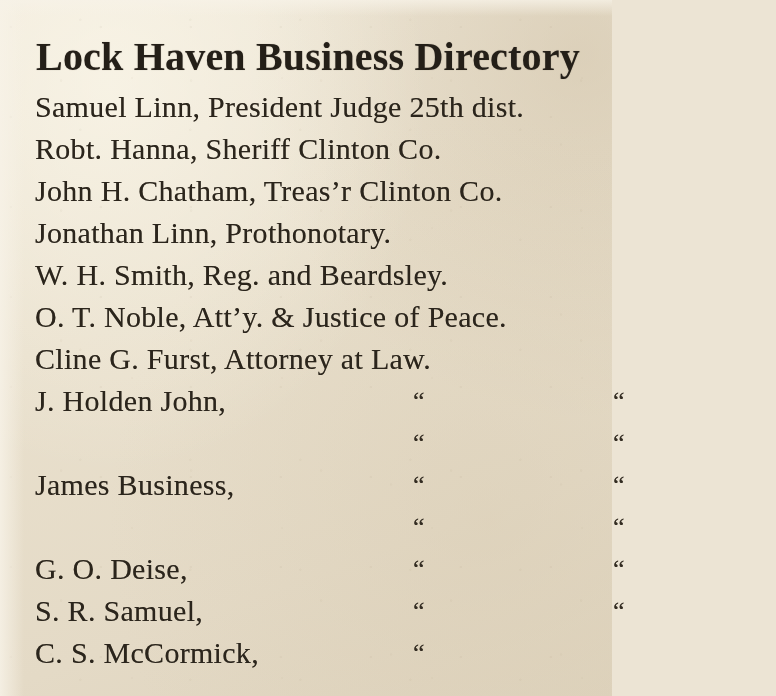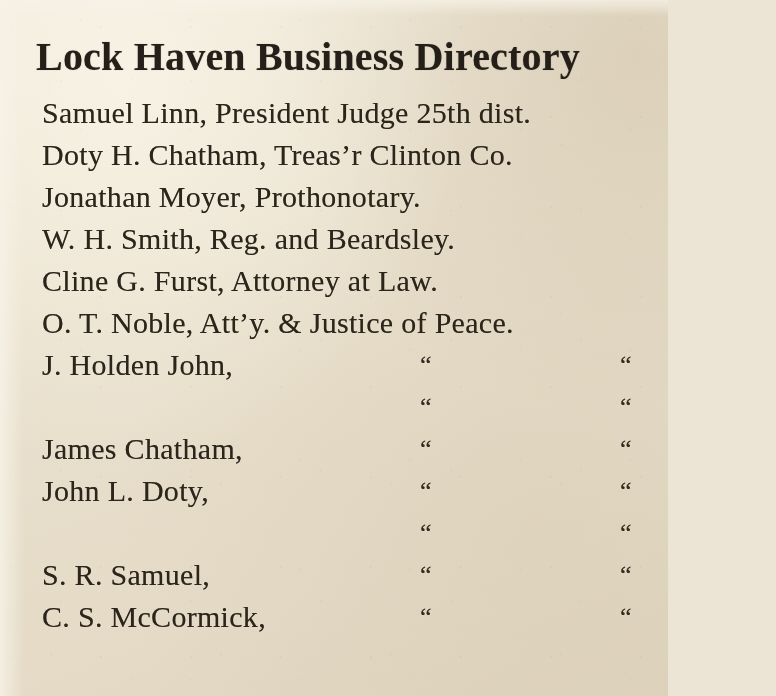--- a/index.html
+++ b/index.html
@@ -10,21 +10,21 @@
     width: 776px;
     height: 696px;
     overflow: hidden;
     background: #ece4d4;
     font-family: "Liberation Serif", serif;
   }
 
   
   #page {
     position: relative;
-    width: 668px;
+    width: 612px;
     height: 696px;
     background:
       radial-gradient(ellipse at 18% 12%, rgba(255,252,240,0.55) 0%, rgba(255,252,240,0) 45%),
       radial-gradient(ellipse at 80% 75%, rgba(216,203,178,0.45) 0%, rgba(216,203,178,0) 55%),
       radial-gradient(ellipse at 95% 8%, rgba(205,190,163,0.5) 0%, rgba(205,190,163,0) 40%),
       linear-gradient(160deg, #f0e9da 0%, #e9e0cd 40%, #e4dac6 75%, #ded3bd 100%);
     box-sizing: border-box;
   }
   
   #grain {
@@ -66,21 +66,21 @@
     font-size: 40px;
     line-height: 46px;
     letter-spacing: 0.2px;
     color: #241f18;
     white-space: nowrap;
     margin: 0 0 6px 6px;
     text-shadow: 0 0 1px rgba(40,32,22,0.35);
   }
 
   .entries {
-    margin: 12px;
+    margin: 5px;
     padding: 0;
     list-style: none;
   }
   .entry {
     position: relative;
     height: 42px;
     line-height: 42px;
     white-space: nowrap;
     color: #2b251c;
     font-size: 30px;
@@ -117,55 +117,58 @@
   <div id="edge-left"></div>
 
   <div id="content">
     <div class="headline">Lock Haven Business Directory</div>
 
     <ul class="entries">
       <li class="entry">
         <span class="name">Samuel Linn, President Judge 25th dist.</span>
       </li>
       <li class="entry">
-        <span class="name">Doty H. Chatham, Treas’r Clinton Co.</span>
+        <span class="name">Robt. Hanna, Sheriff  Clinton Co.</span>
       </li>
       <li class="entry">
-        <span class="name">Jonathan Moyer, Prothonotary.</span>
+        <span class="name">John H. Chatham, Treas’r Clinton Co.</span>
+      </li>
+      <li class="entry">
+        <span class="name">Jonathan Linn, Prothonotary.</span>
       </li>
       <li class="entry">
         <span class="name">W. H. Smith, Reg. and Beardsley.</span>
       </li>
       <li class="entry">
-        <span class="name">Cline G. Furst, Attorney at Law.</span>
+        <span class="name">O. T. Noble, Att’y. &amp; Justice of Peace.</span>
       </li>
       <li class="entry">
-        <span class="name">O. T. Noble, Att’y. &amp; Justice of Peace.</span>
+        <span class="name">Cline G. Furst, Attorney at Law.</span>
       </li>
 
       <li class="entry ditto">
         <span class="name">J. Holden John,</span>
         <span class="ditto-mark ditto-1">“</span>
         <span class="ditto-mark ditto-2">“</span>
       </li>
       <li class="entry ditto">
         <span class="ditto-mark ditto-1">“</span>
         <span class="ditto-mark ditto-2">“</span>
       </li>
       <li class="entry ditto">
-        <span class="name">James Chatham,</span>
+        <span class="name">James Business,</span>
         <span class="ditto-mark ditto-1">“</span>
         <span class="ditto-mark ditto-2">“</span>
       </li>
       <li class="entry ditto">
-        <span class="name">John L. Doty,</span>
         <span class="ditto-mark ditto-1">“</span>
         <span class="ditto-mark ditto-2">“</span>
       </li>
       <li class="entry ditto">
+        <span class="name">G. O. Deise,</span>
         <span class="ditto-mark ditto-1">“</span>
         <span class="ditto-mark ditto-2">“</span>
       </li>
       <li class="entry ditto">
         <span class="name">S. R. Samuel,</span>
         <span class="ditto-mark ditto-1">“</span>
         <span class="ditto-mark ditto-2">“</span>
       </li>
       <li class="entry ditto clipped">
         <span class="name">C. S. McCormick,</span>

